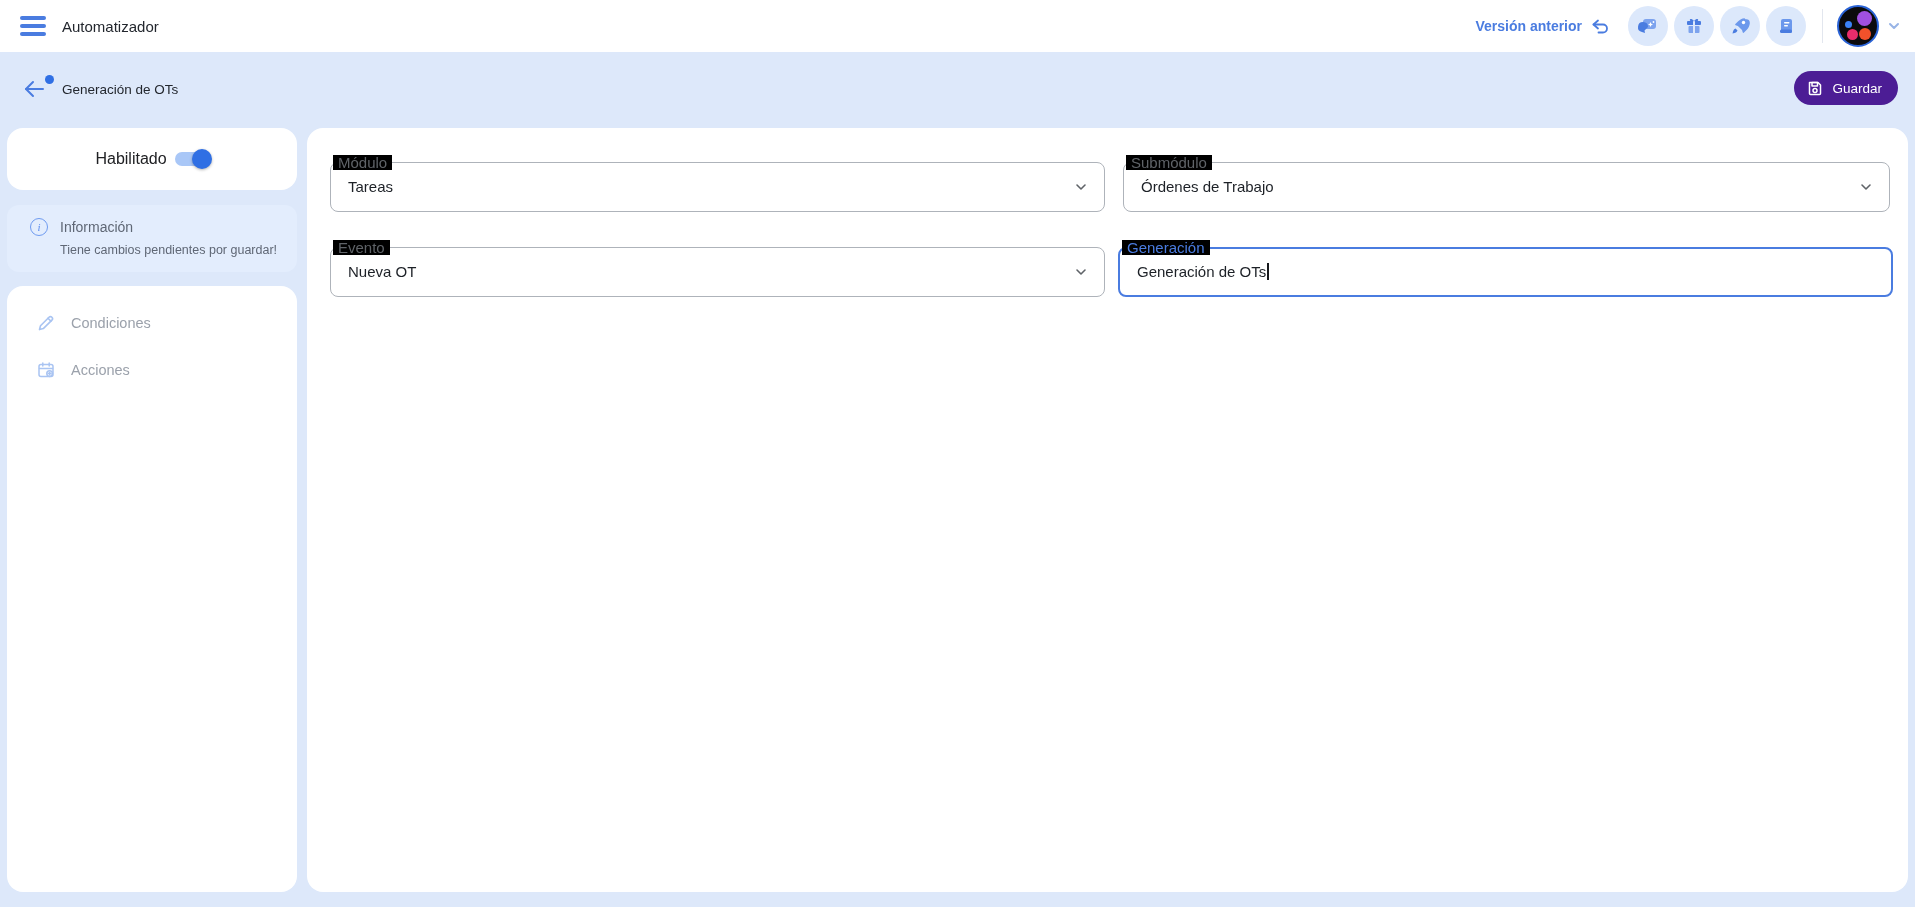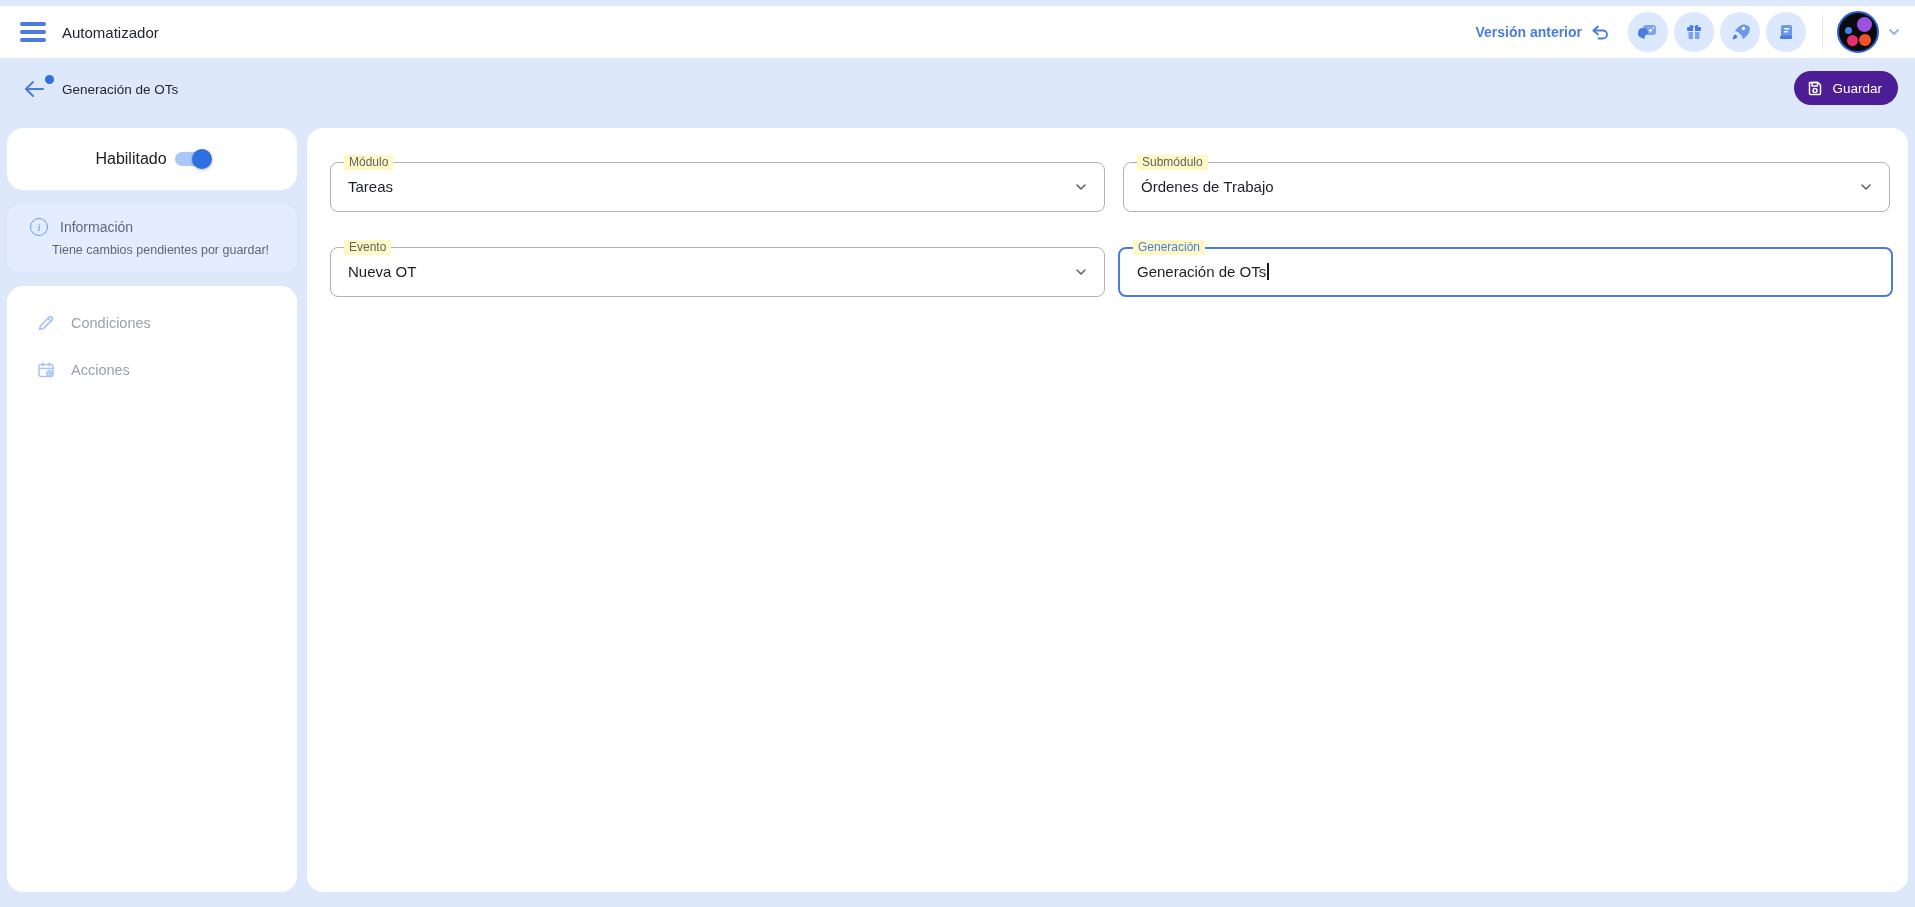--- a/index.html
+++ b/index.html
@@ -6,21 +6,21 @@
   html,body { width:1915px; height:907px; overflow:hidden; }
   body {
     font-family:"Liberation Sans", sans-serif;
     background:#dde8fa;
     color:#23272e;
     position:relative;
   }
   
   .app-header {
     position:absolute; left:0; top:0; width:1915px; height:52px;
-    background:#ffffff; display:flex; align-items:center;margin-top:6px;
+    background:#ffffff; display:flex; align-items:center;
   }
   .hamburger { width:26px; height:20px; margin-left:20px; cursor:pointer;
     display:flex; flex-direction:column; justify-content:space-between; }
   .hamburger span { display:block; height:4px; border-radius:3px; background:#4a7ce0; }
   .app-title { margin-left:16px; font-size:15px; font-weight:500; color:#23272e; }
   .header-right { position:absolute; right:14px; top:0; height:52px; display:flex; align-items:center;font-weight:bold; }
   .version-link { color:#4a7ce0; font-size:14px; cursor:pointer; display:flex; align-items:center; gap:8px; margin-right:18px;}
   .icon-circle {
     width:40px; height:40px; border-radius:50%; background:#dce8fb; color:#4a7ce0;
     display:flex; align-items:center; justify-content:center; margin-right:6px; cursor:pointer;
@@ -54,35 +54,35 @@
   .enabled-label { font-size:16px; color:#202124; }
   .toggle { position:relative; width:34px; height:14px; border-radius:7px; background:#a9c7f7; cursor:pointer; }
   .toggle .knob { position:absolute; right:-3px; top:-3px; width:20px; height:20px; border-radius:50%;
     background:#2f6fe4; box-shadow:0 1px 3px rgba(0,0,0,.3); }
   .card-info { top:205px; height:67px; border-radius:12px; background:#e3edfd; padding:13px 16px 0 23px; }
   .info-head { display:flex; align-items:center; gap:12px; }
   .info-i { width:18px; height:18px; border-radius:50%; border:1.5px solid #6f9bf0; color:#5d8df0;
     font-size:11px; font-style:italic; font-family:"Liberation Serif", serif;
     display:flex; align-items:center; justify-content:center; flex:none; }
   .info-title { font-size:14px; color:#5f6775; }
-  .info-msg { margin:7px 0 0 22px; font-size:12.5px; color:#5f6775; }
+  .info-msg { margin:7px 0 0 30px; font-size:12.5px; color:#5f6775; }
   .card-nav { top:286px; height:606px; border-radius:16px; padding-top:13px; }
   .nav-item { height:47px; display:flex; align-items:center; gap:15px; padding-left:29px; cursor:pointer; }
   .nav-item .nico { display:flex; width:20px; height:20px; }
   .nav-item.active { color:#4a7ce0; }
   .nav-item.active .nlabel { color:#4a7ce0; }
   .nav-item.active .nico { color:#4a7ce0; }
   .nav-item .nlabel { font-size:14.5px; color:#9ba1ab; }
   .nav-item .nico { color:#a9c4f2; }
   
   .main-panel { position:absolute; left:307px; top:128px; width:1601px; height:764px;
     background:#ffffff; border-radius:16px; }
   .field { position:absolute; height:50px; border:1px solid #aeb3ba; border-radius:8px; background:#fff; cursor:pointer; }
-  .field .flabel { position:absolute; left:13px; top:-8px; background:#fef9c3; padding:0 5px;
-    font-size:12px; color:#5f6368; line-height:15px; }
+  .field .flabel { position:absolute; left:2px; top:-8px; background:#000000; padding:0 5px;
+    font-size:15px; color:#5f6368; line-height:15px; }
   .field .fvalue { position:absolute; left:17px; top:0; line-height:48px; font-size:15px; color:#1d2127; white-space:nowrap; }
   .field .fchevron { position:absolute; right:16px; top:17px; color:#5f6368; display:flex; }
   .field.focused { border:2px solid #4a7ce0; cursor:text; }
   .field.focused .flabel { color:#4a7ce0; top:-9px; }
   .field.focused .fvalue { line-height:46px; }
   .caret { display:inline-block; width:1.5px; height:17px; background:#16181c; vertical-align:-3px; margin-left:1px; }
   .f-modulo     { left:23px;  top:34px;  width:775px; }
   .f-submodulo  { left:816px; top:34px;  width:767px; }
   .f-evento     { left:23px;  top:119px; width:775px; }
   .f-descripcion{ left:811px; top:119px; width:775px; }

